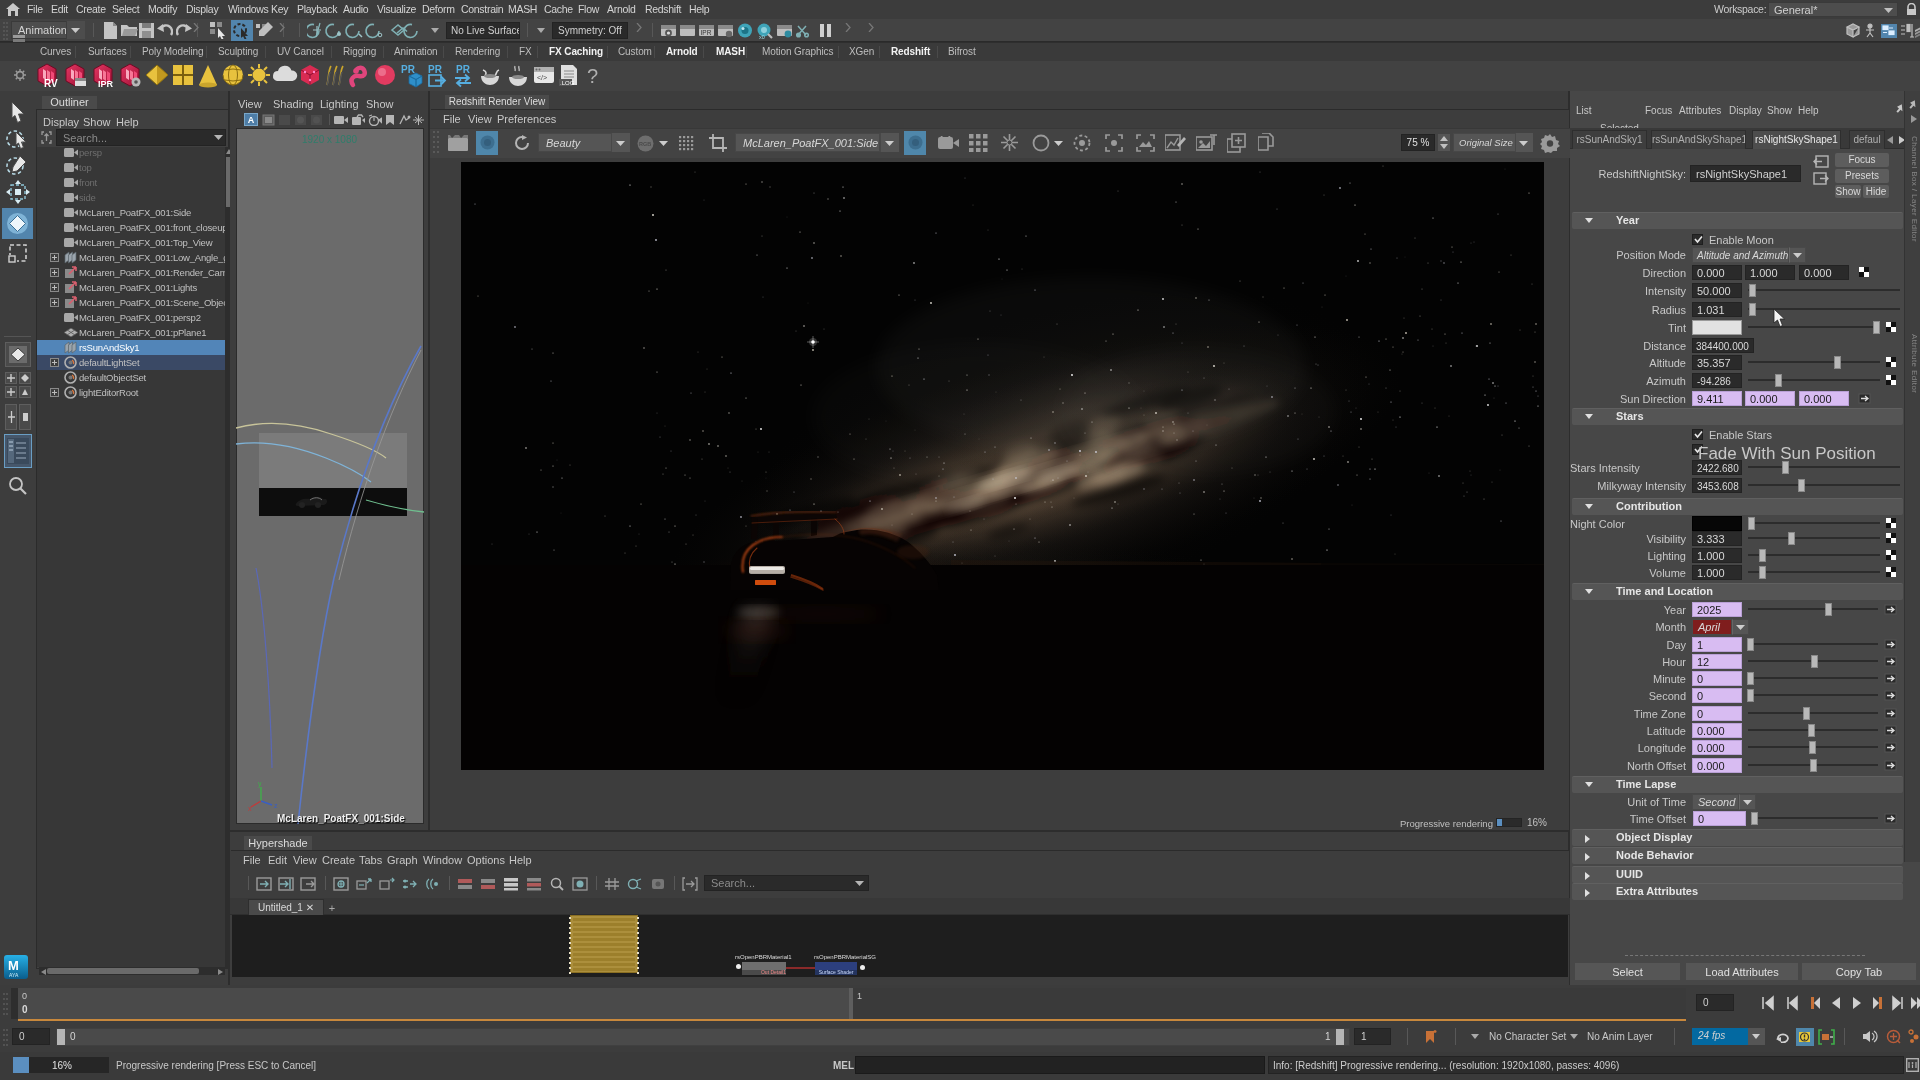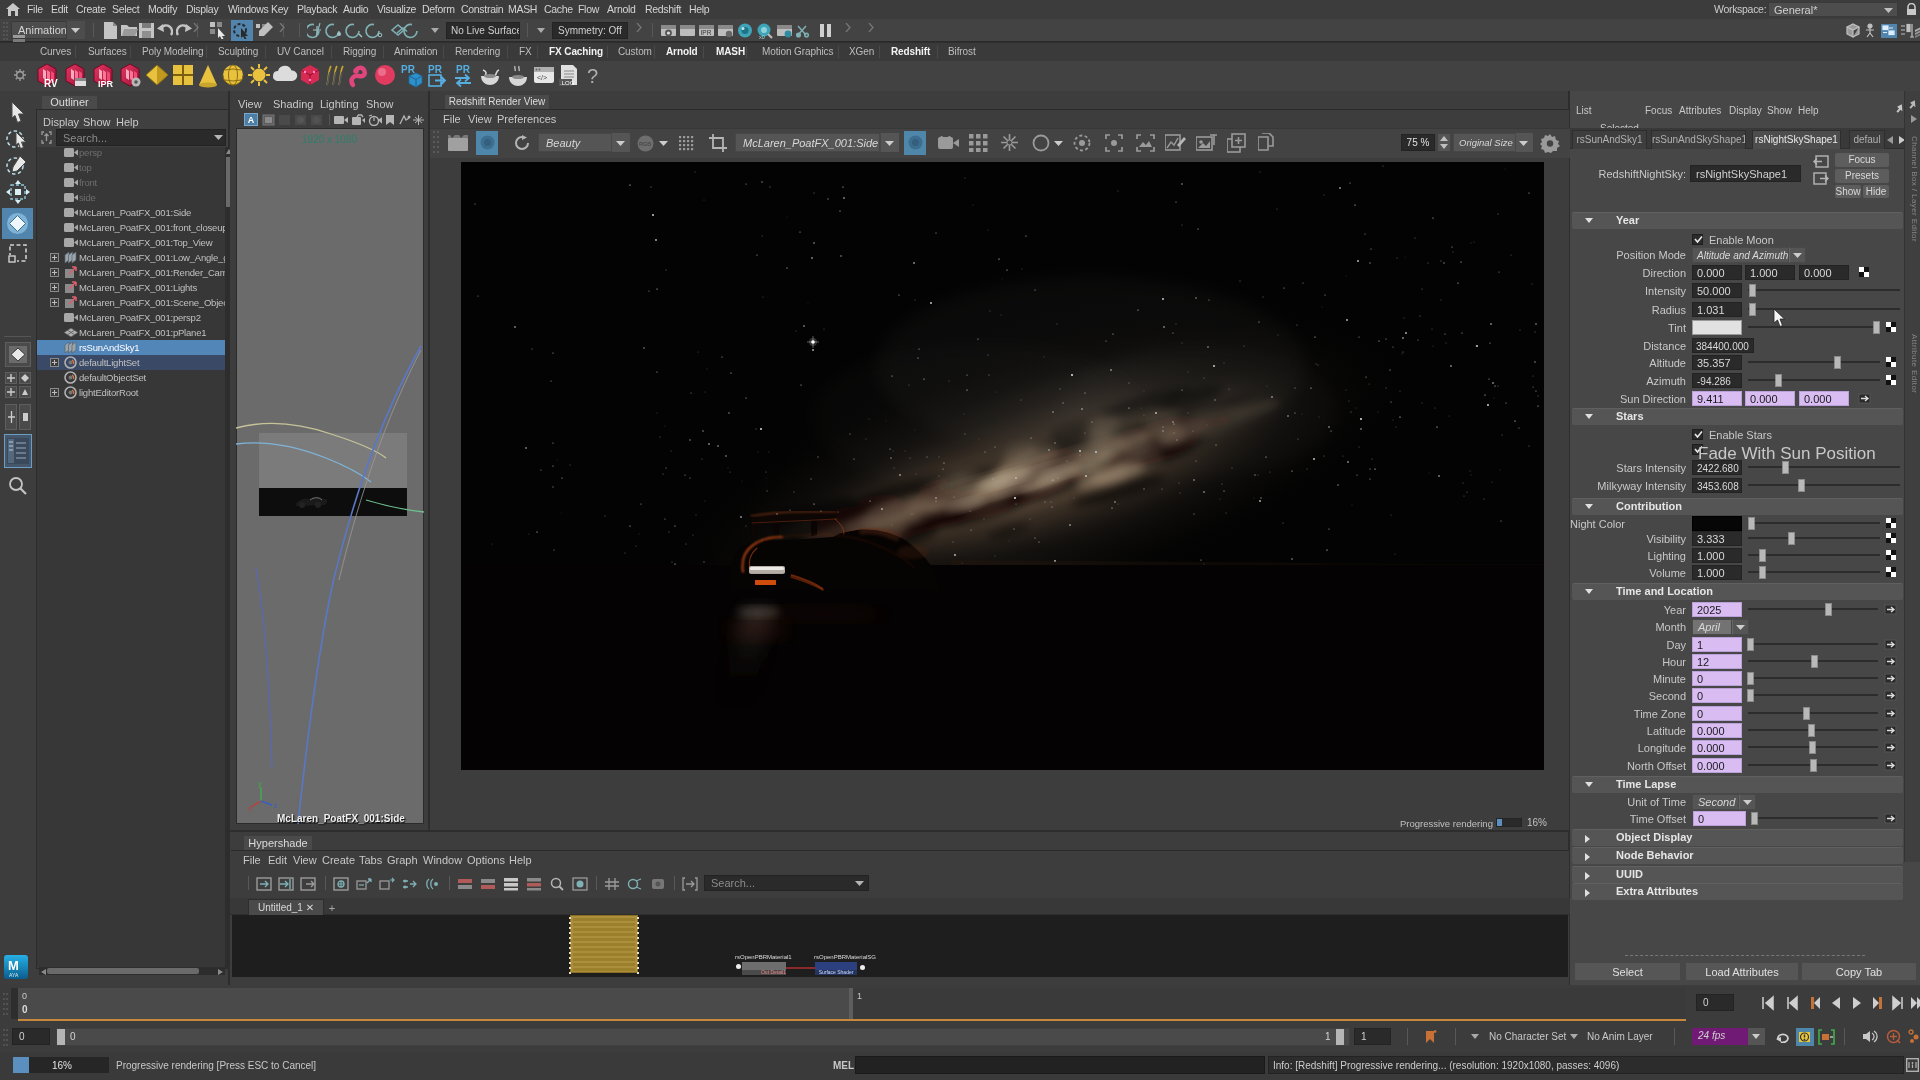--- a/index.html
+++ b/index.html
@@ -1970,21 +1970,21 @@
     <div class="abs" style="left:122px;top:338px;width:11px;height:11px;background:#2a2a2a;border:1px solid #1e1e1e"></div>
     <svg class="abs" style="left:123px;top:338px" width="11" height="11">
         <path d="M2 5 L4.5 8 L9 2.5" stroke="#e8e8e8" stroke-width="1.6" fill="none"></path>
       </svg>
     <div class="abs" style="left:139px;top:338px;font-size:11px;color:#c8c8c8">Enable Stars</div>
     <div class="abs" style="left:122px;top:353px;width:11px;height:11px;background:#2a2a2a;border:1px solid #1e1e1e"></div>
     <svg class="abs" style="left:123px;top:353px" width="11" height="11">
         <path d="M2 5 L4.5 8 L9 2.5" stroke="#e8e8e8" stroke-width="1.6" fill="none"></path>
       </svg>
     <div class="abs" style="left:128px;top:353px;font-size:17px;color:#c8c8c8">Fade With Sun Position</div>
-    <div class="abs" style="left:0px;top:371px;width:116px;height:13px;font-size:11px;color:#c8c8c8;text-align:right;white-space:nowrap">Stars Intensity</div>
+    <div class="abs" style="left:0px;top:371px;width:116px;height:13px;font-size:11px;color:#c8c8c8;text-align:left;white-space:nowrap">Stars Intensity</div>
     <div class="fielddark" style="left:122px;top:369px;width:50px;height:15px;font-size:11px;line-height:14px;padding-left:4px;color:#d8d8d8"><span style="font-size:10px">2422.680</span></div>
     <div class="abs" style="left:178px;top:375px;width:152px;height:2px;background:#2c2c2c"></div>
     <div class="abs" style="left:212px;top:370px;width:7px;height:13px;background:#b8b8b8;border:1px solid #8a8a8a"></div>
     <div class="abs" style="left:0px;top:389px;width:116px;height:13px;font-size:11px;color:#c8c8c8;text-align:right;white-space:nowrap">Milkyway Intensity</div>
     <div class="fielddark" style="left:122px;top:387px;width:50px;height:15px;font-size:11px;line-height:14px;padding-left:4px;color:#d8d8d8"><span style="font-size:10px">3453.608</span></div>
     <div class="abs" style="left:178px;top:393px;width:152px;height:2px;background:#2c2c2c"></div>
     <div class="abs" style="left:228px;top:388px;width:7px;height:13px;background:#b8b8b8;border:1px solid #8a8a8a"></div>
     <div class="abs" style="left:2px;top:407px;width:331px;height:17px;background:#555555;border-radius:2px;border-top:1px solid #606060"></div>
     <svg class="abs" style="left:15px;top:413px" width="8" height="8">
         <path d="M0 0 L8 0 L4 5 Z" fill="#e0e0e0"></path>
@@ -2033,21 +2033,21 @@
     <div class="abs" style="left:46px;top:494px;font-size:11px;font-weight:bold;color:#e6e6e6">Time and Location</div>
     <div class="abs" style="left:0px;top:513px;width:116px;height:13px;font-size:11px;color:#c8c8c8;text-align:right;white-space:nowrap">Year</div>
     <div class="abs" style="left:122px;top:511px;width:50px;height:15px;background:#d8bcf2;border:1px solid #b9a0d6;font-size:11px;line-height:14px;padding-left:4px;color:#1a1a1a">2025</div>
     <div class="abs" style="left:178px;top:517px;width:130px;height:2px;background:#2c2c2c"></div>
     <div class="abs" style="left:255px;top:512px;width:7px;height:13px;background:#b8b8b8;border:1px solid #8a8a8a"></div>
     <svg class="abs" style="left:314px;top:513px" width="13" height="11" viewBox="0 0 13 11">
         <rect x="1" y="1" width="11" height="9" fill="#2a2a2a" stroke="#555" stroke-width="1"></rect>
         <path d="M3 5.5 L10 5.5 M7 3 L10 5.5 L7 8" stroke="#ddd" stroke-width="1.3" fill="none"></path>
       </svg>
     <div class="abs" style="left:0px;top:530px;width:116px;height:13px;font-size:11px;color:#c8c8c8;text-align:right;white-space:nowrap">Month</div>
-    <div class="dd" style="left:122px;top:528px;width:40px;height:16px;background:#737373;border:1px solid #494949;font-size:11px;line-height:15px;padding-left:5px;color:#d8d8d8">April</div>
+    <div class="dd" style="left:122px;top:528px;width:40px;height:16px;background:#7f1d1d;border:1px solid #494949;font-size:11px;line-height:15px;padding-left:5px;color:#d8d8d8">April</div>
     <div class="abs" style="left:162px;top:528px;width:17px;height:16px;background:#555;border:1px solid #494949;border-left:1px solid #666"></div>
     <svg class="abs" style="left:166px;top:534px" width="9" height="5">
         <path d="M0 0 L9 0 L4.5 5 Z" fill="#ccc"></path>
       </svg>
     <div class="abs" style="left:0px;top:548px;width:116px;height:13px;font-size:11px;color:#c8c8c8;text-align:right;white-space:nowrap">Day</div>
     <div class="abs" style="left:122px;top:546px;width:50px;height:15px;background:#d8bcf2;border:1px solid #b9a0d6;font-size:11px;line-height:14px;padding-left:4px;color:#1a1a1a">1</div>
     <div class="abs" style="left:178px;top:552px;width:130px;height:2px;background:#2c2c2c"></div>
     <div class="abs" style="left:177px;top:547px;width:7px;height:13px;background:#b8b8b8;border:1px solid #8a8a8a"></div>
     <svg class="abs" style="left:314px;top:548px" width="13" height="11" viewBox="0 0 13 11">
         <rect x="1" y="1" width="11" height="9" fill="#2a2a2a" stroke="#555" stroke-width="1"></rect>
@@ -2245,21 +2245,21 @@
     <div class="sep" style="left:1455px;top:4px;height:17px"></div>
     <svg class="abs" style="left:1471px;top:10px" width="8" height="5">
         <path d="M0 0 L8 0 L4 5 Z" fill="#aaa"></path>
       </svg>
     <div class="abs" style="left:1489px;top:7px;font-size:10px;color:#c8c8c8">No Character Set</div>
     <svg class="abs" style="left:1570px;top:10px" width="8" height="5">
         <path d="M0 0 L8 0 L4 5 Z" fill="#aaa"></path>
       </svg>
     <div class="abs" style="left:1587px;top:7px;font-size:10px;color:#c8c8c8">No Anim Layer</div>
     <div class="sep" style="left:1674px;top:4px;height:17px"></div>
-    <div class="dd" style="left:1692px;top:4px;width:56px;height:17px;background:#701a75;font-size:10px;line-height:16px;padding-left:6px">24 fps</div>
+    <div class="dd" style="left:1692px;top:4px;width:56px;height:17px;background:#0369a1;font-size:10px;line-height:16px;padding-left:6px">24 fps</div>
     <div class="abs" style="left:1748px;top:4px;width:17px;height:17px;background:#555"></div>
     <svg class="abs" style="left:1752px;top:10px" width="8" height="5">
         <path d="M0 0 L8 0 L4 5 Z" fill="#ccc"></path>
       </svg>
     <svg class="abs" style="left:1776px;top:6px" width="15" height="13" viewBox="0 0 15 13">
         <path d="M2 9 a5 4 0 1 1 3 3" fill="none" stroke="#d0d0d0" stroke-width="1.8"></path>
         <path d="M0 9 L5 7 L5 12 Z" fill="#d0d0d0"></path>
       </svg>
     <div class="abs" style="left:1796px;top:4px;width:18px;height:18px;background:#4f87ab"></div>
     <svg class="abs" style="left:1798px;top:6px" width="14" height="14" viewBox="0 0 14 14">

